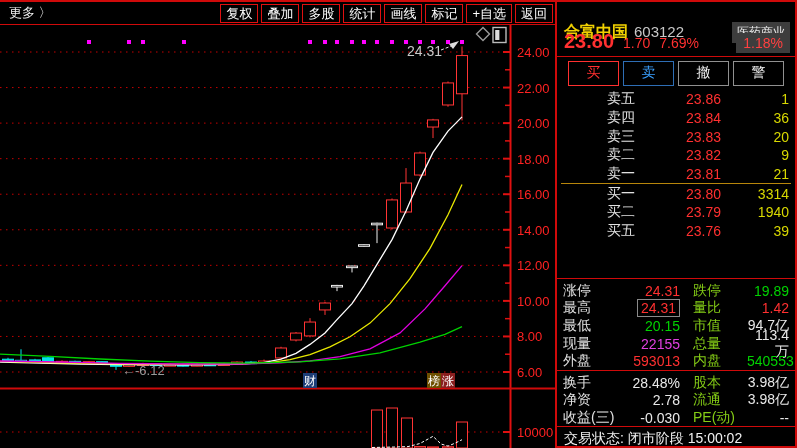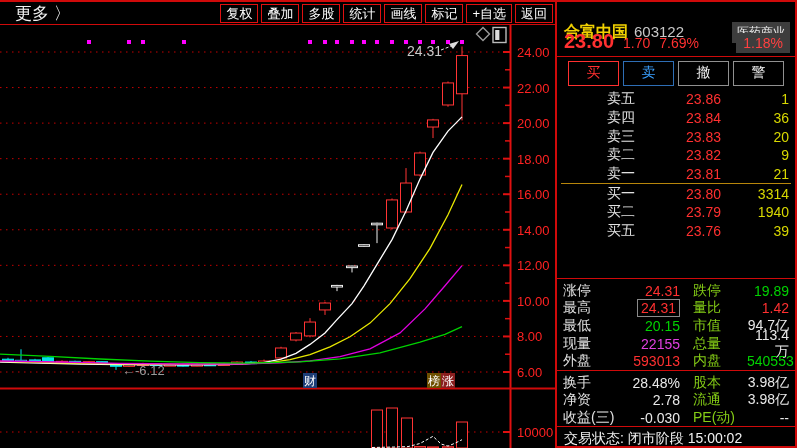--- a/index.html
+++ b/index.html
@@ -2,21 +2,21 @@
 <html><head>
 <meta charset="utf-8">
 <style>
   html,body{margin:0;padding:0;background:#000;}
   body{width:797px;height:448px;position:relative;overflow:hidden;
        font-family:"Liberation Sans","DejaVu Sans",sans-serif;color:#ddd;}
   .topline{position:absolute;top:0;left:0;width:797px;height:2px;background:#cf0a0a;z-index:9;}
   
   .toolbar{position:absolute;top:2px;left:0;width:555px;height:22px;background:#000;
            border-bottom:1px solid #cf0a0a;display:flex;align-items:center;z-index:8;}
-  .more{color:#f0f0f0;font-size:17px;padding-left:9px;white-space:nowrap;margin-left:6px;}
+  .more{color:#f0f0f0;font-size:13px;padding-left:9px;white-space:nowrap;}
   .tb-btns{margin-left:auto;display:flex;gap:3px;padding-right:2px;}
   .tb-btn{border:1px solid #e01010;color:#fff;font-size:13px;line-height:17px;
           padding:0 5px;background:#000;cursor:pointer;white-space:nowrap;}
   
   #chart{position:absolute;left:0;top:0;z-index:1;}
   
   .panel{position:absolute;left:555px;top:0;width:242px;height:448px;box-sizing:border-box;
          border:2px solid #cf0a0a;background:#000;z-index:10;}
   .panel .hr{position:absolute;left:0;width:238px;height:0;border-top:1px solid #cf0a0a;}
   .sec-header{position:absolute;top:20px;left:7px;right:4px;height:24px;}

